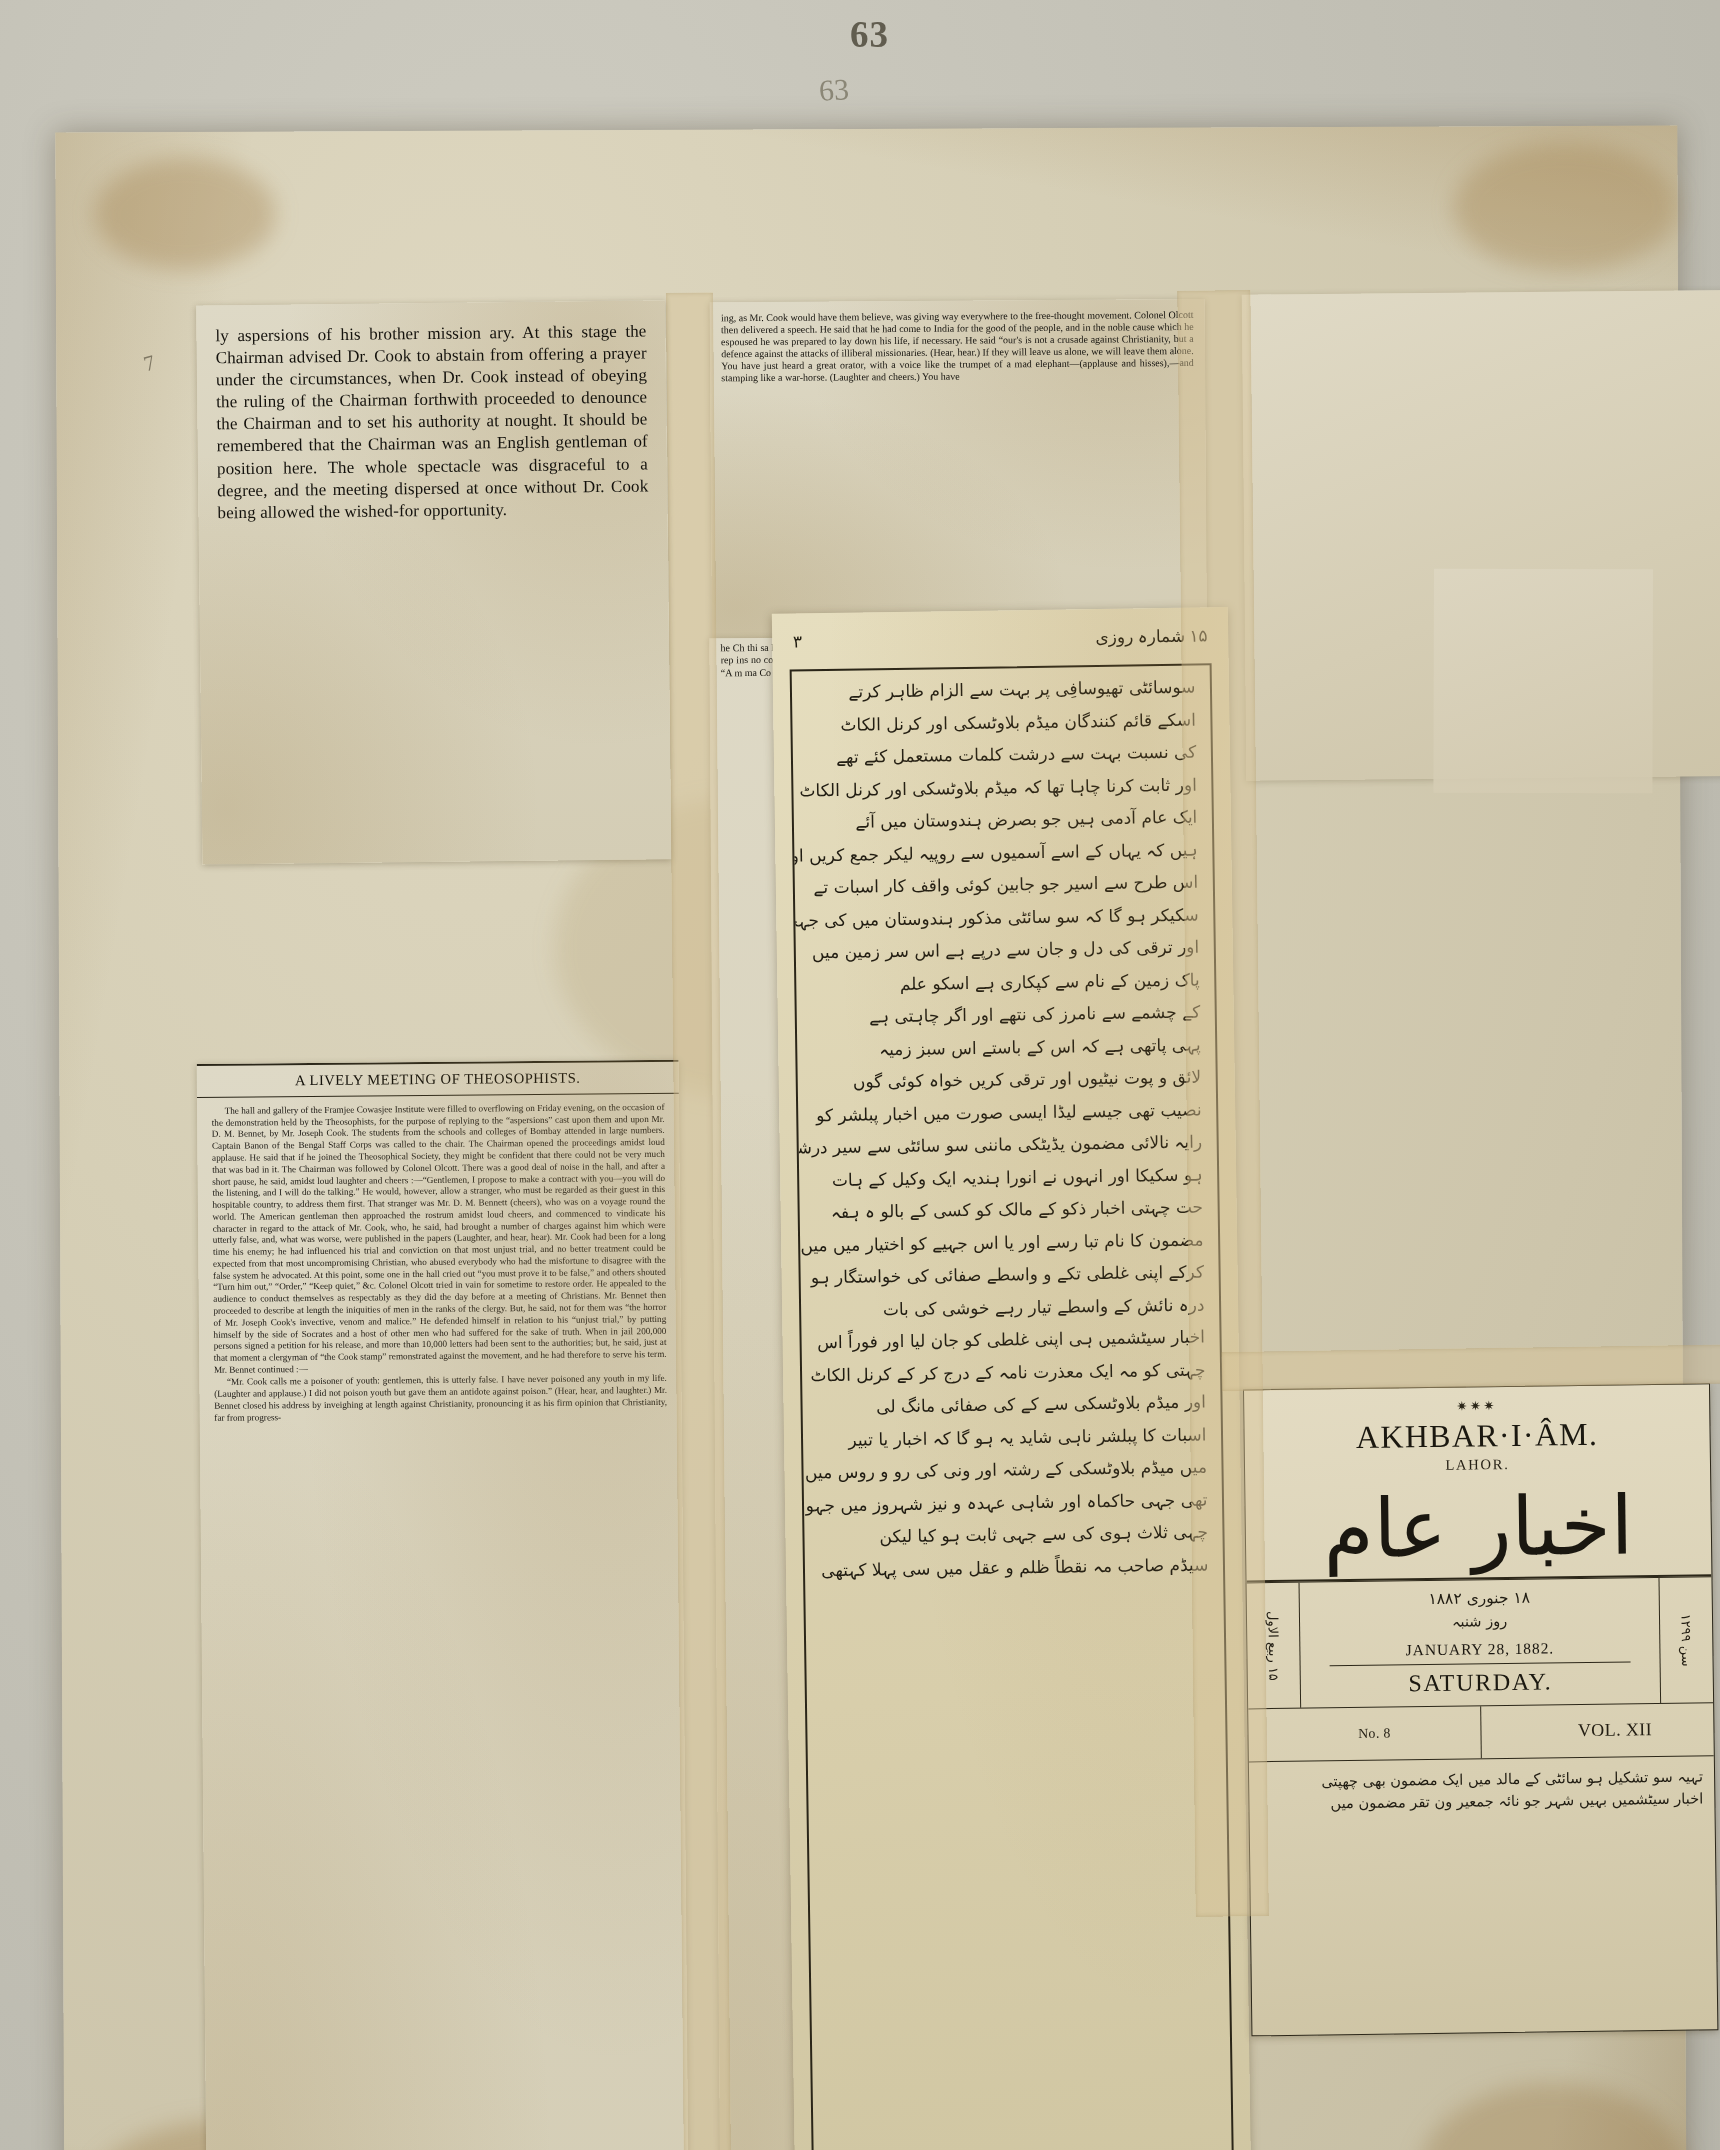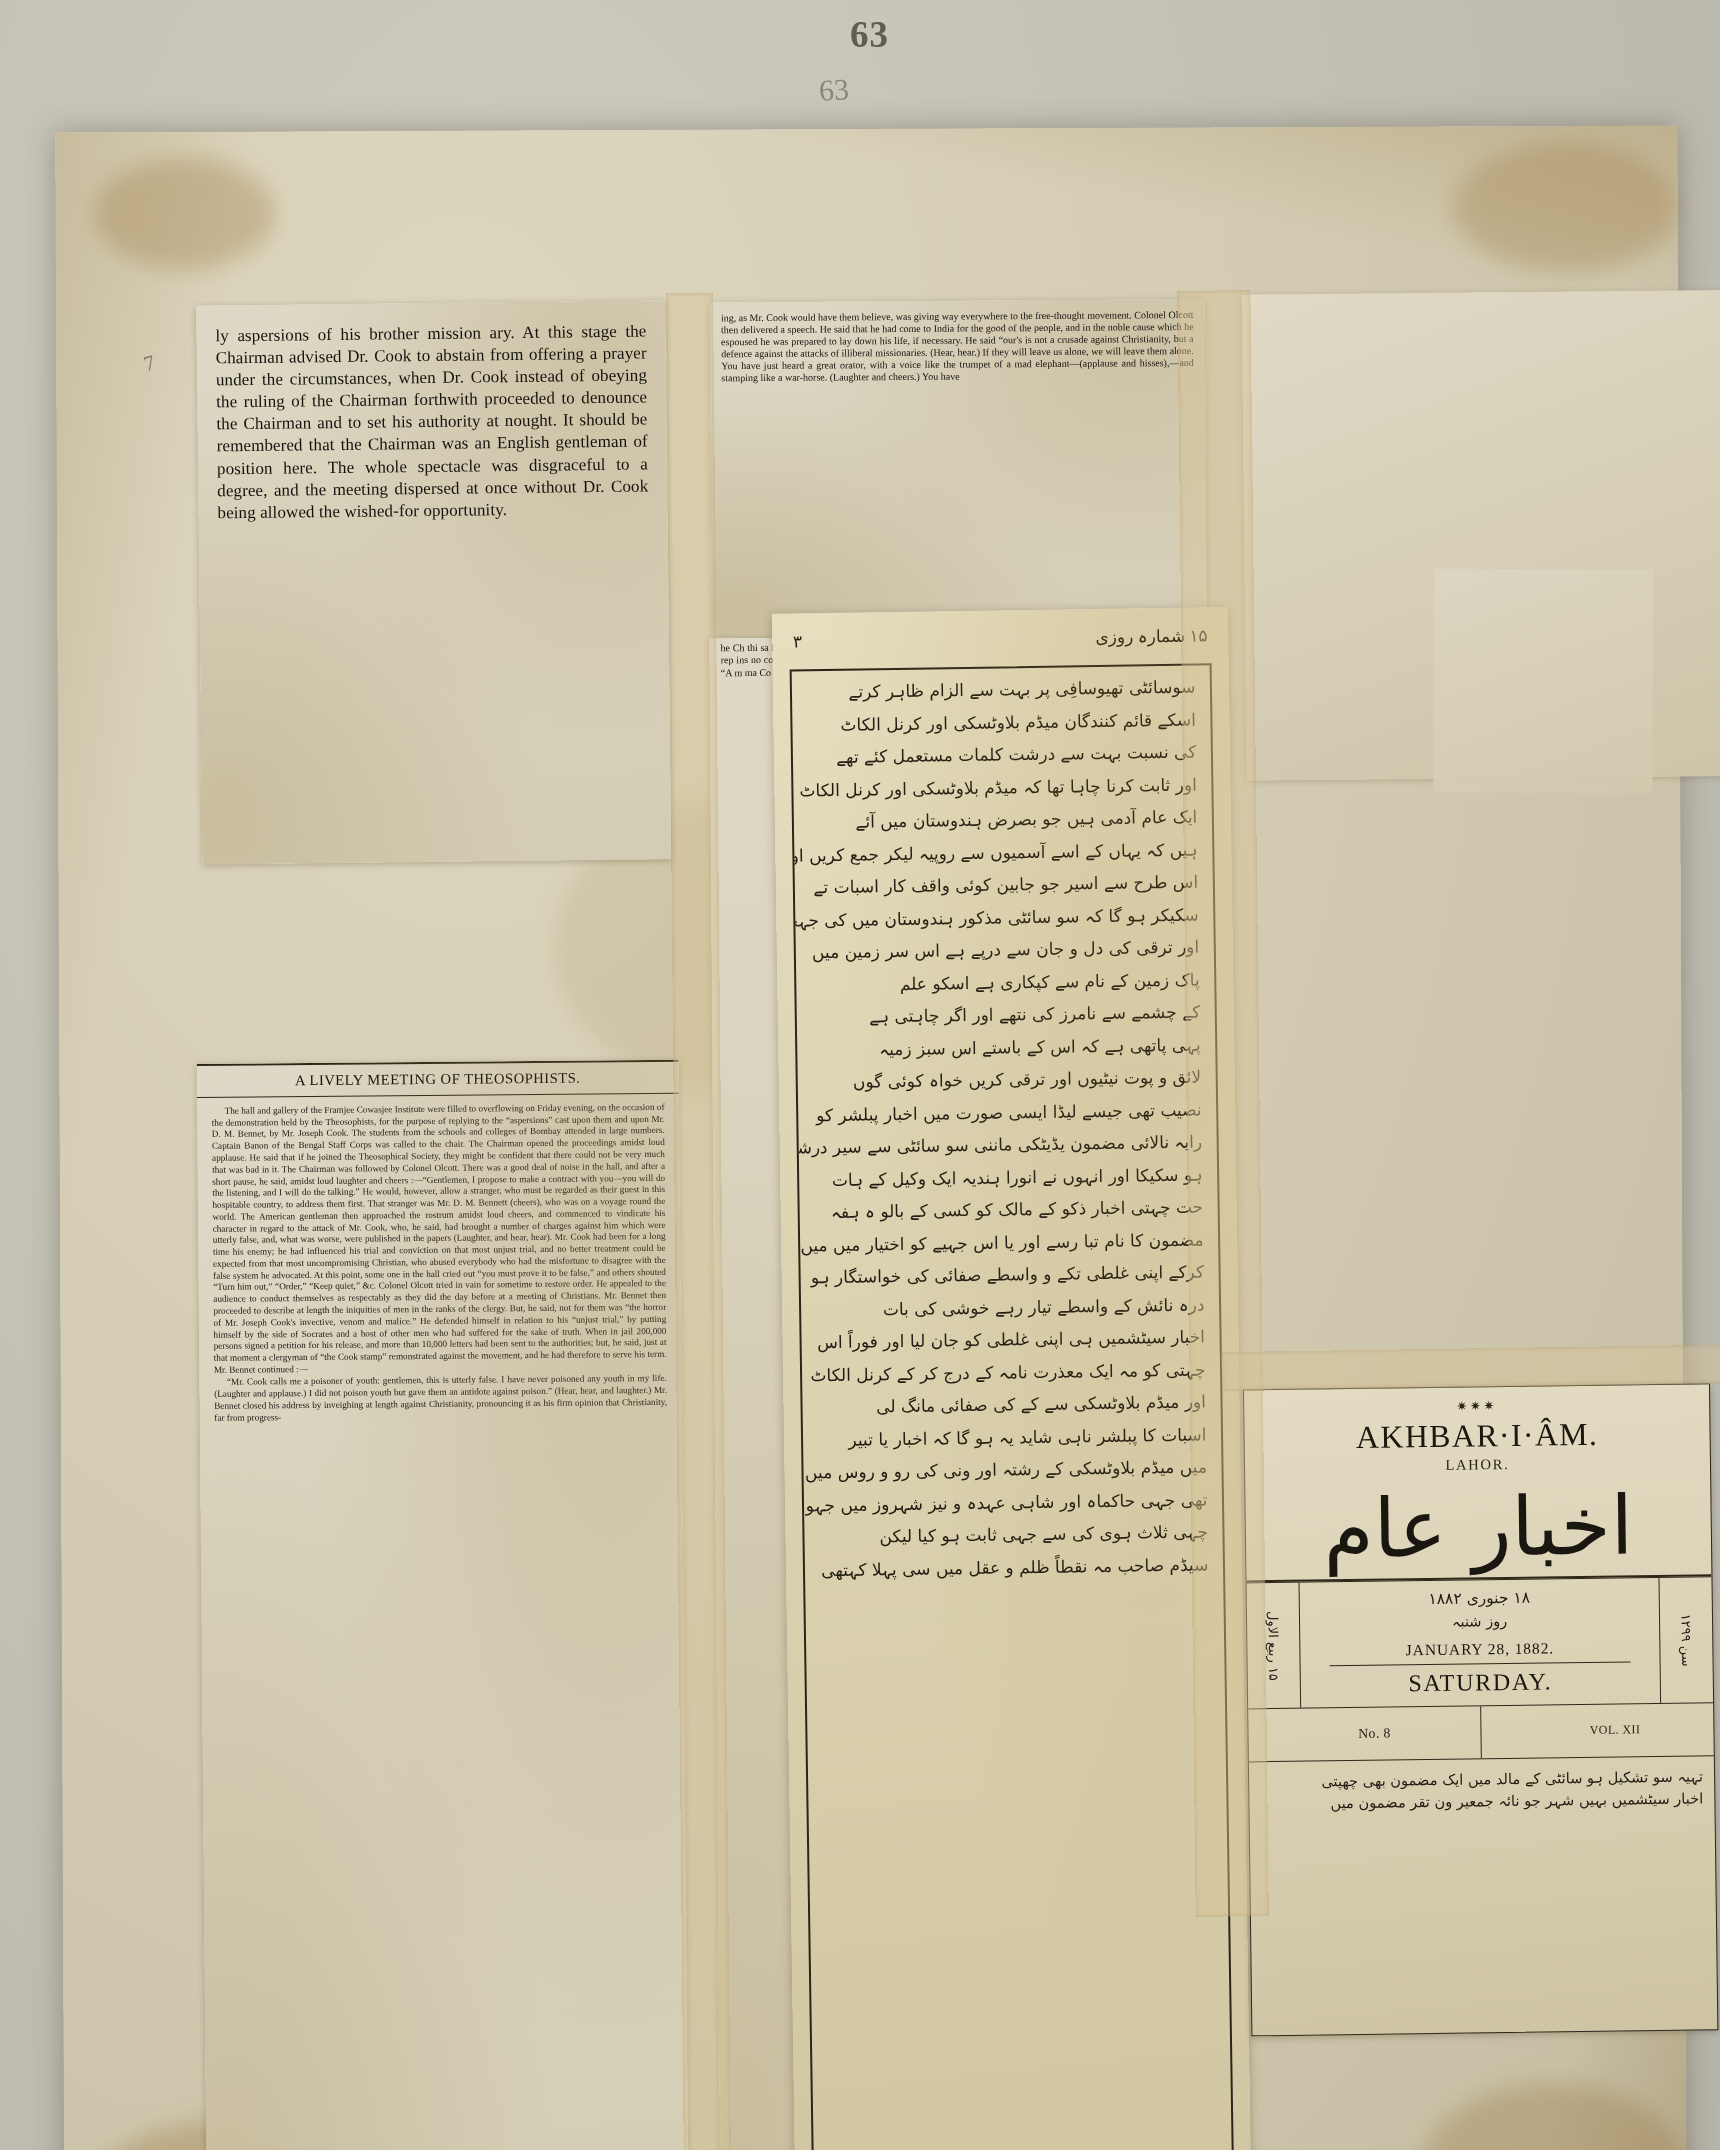--- a/index.html
+++ b/index.html
@@ -303,21 +303,21 @@
     width: 84%;
     text-align: center;
   }
   #masthead .mh-day {
     font-size: 24px; letter-spacing: 1.7px; color: #1b1810; padding-top: 5.2px;
   }
   #masthead .mh-no {
     font-size: 13.8px; color: #231e13; letter-spacing: 0.4px; margin-left: 20px;
   }
   #masthead .mh-vol {
-    font-size: 12px; color: #231e13; letter-spacing: 0.4px; margin-left: 35px;
+    font-size: 18px; color: #231e13; letter-spacing: 0.4px; margin-left: 35px;
   }
   #masthead .mh-foot {
     border-top: 1.7px solid #2c2719;
     direction: rtl;
     padding: 9.5px 11.2px;
     font-family: "DejaVu Sans", sans-serif;
     font-size: 14.6px;
     line-height: 1.5;
     color: #201c12;
   }

